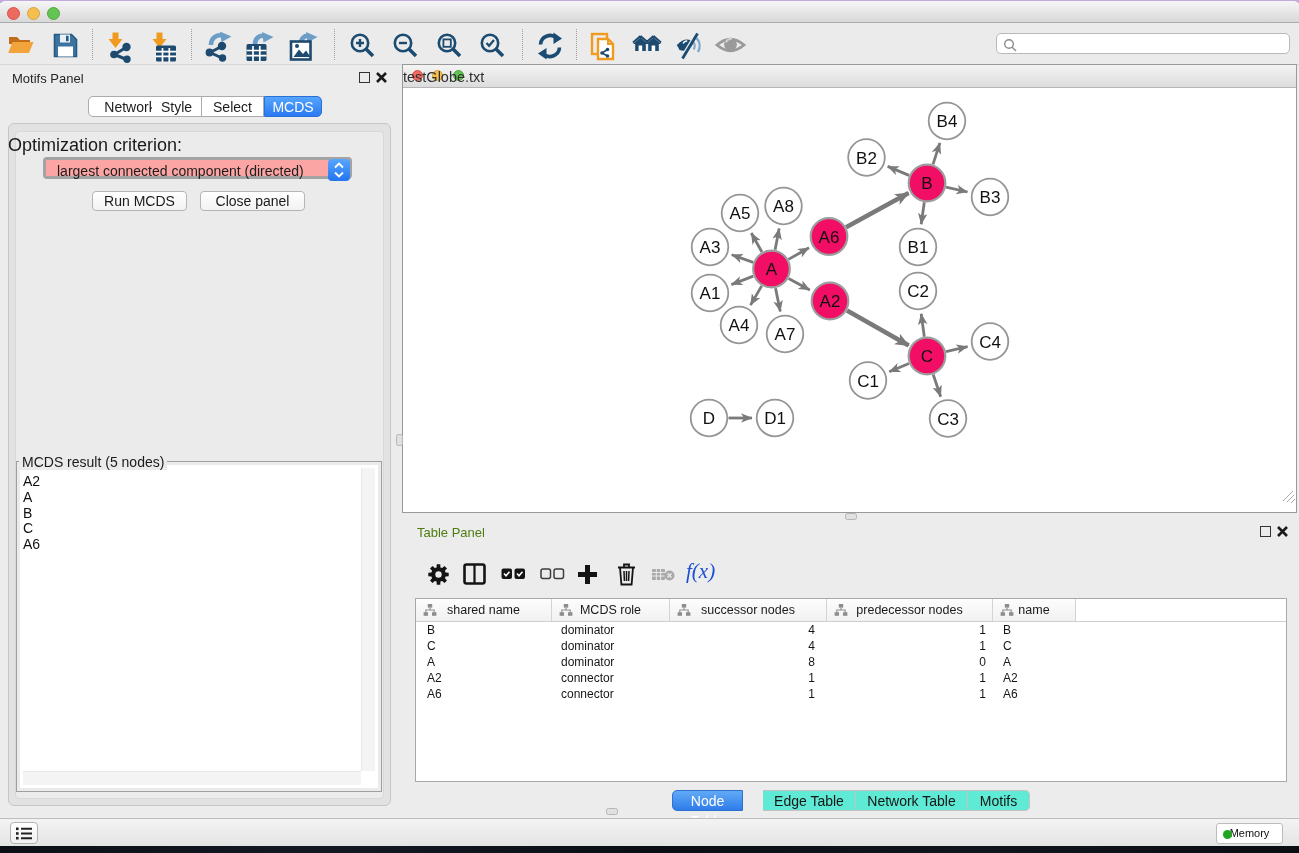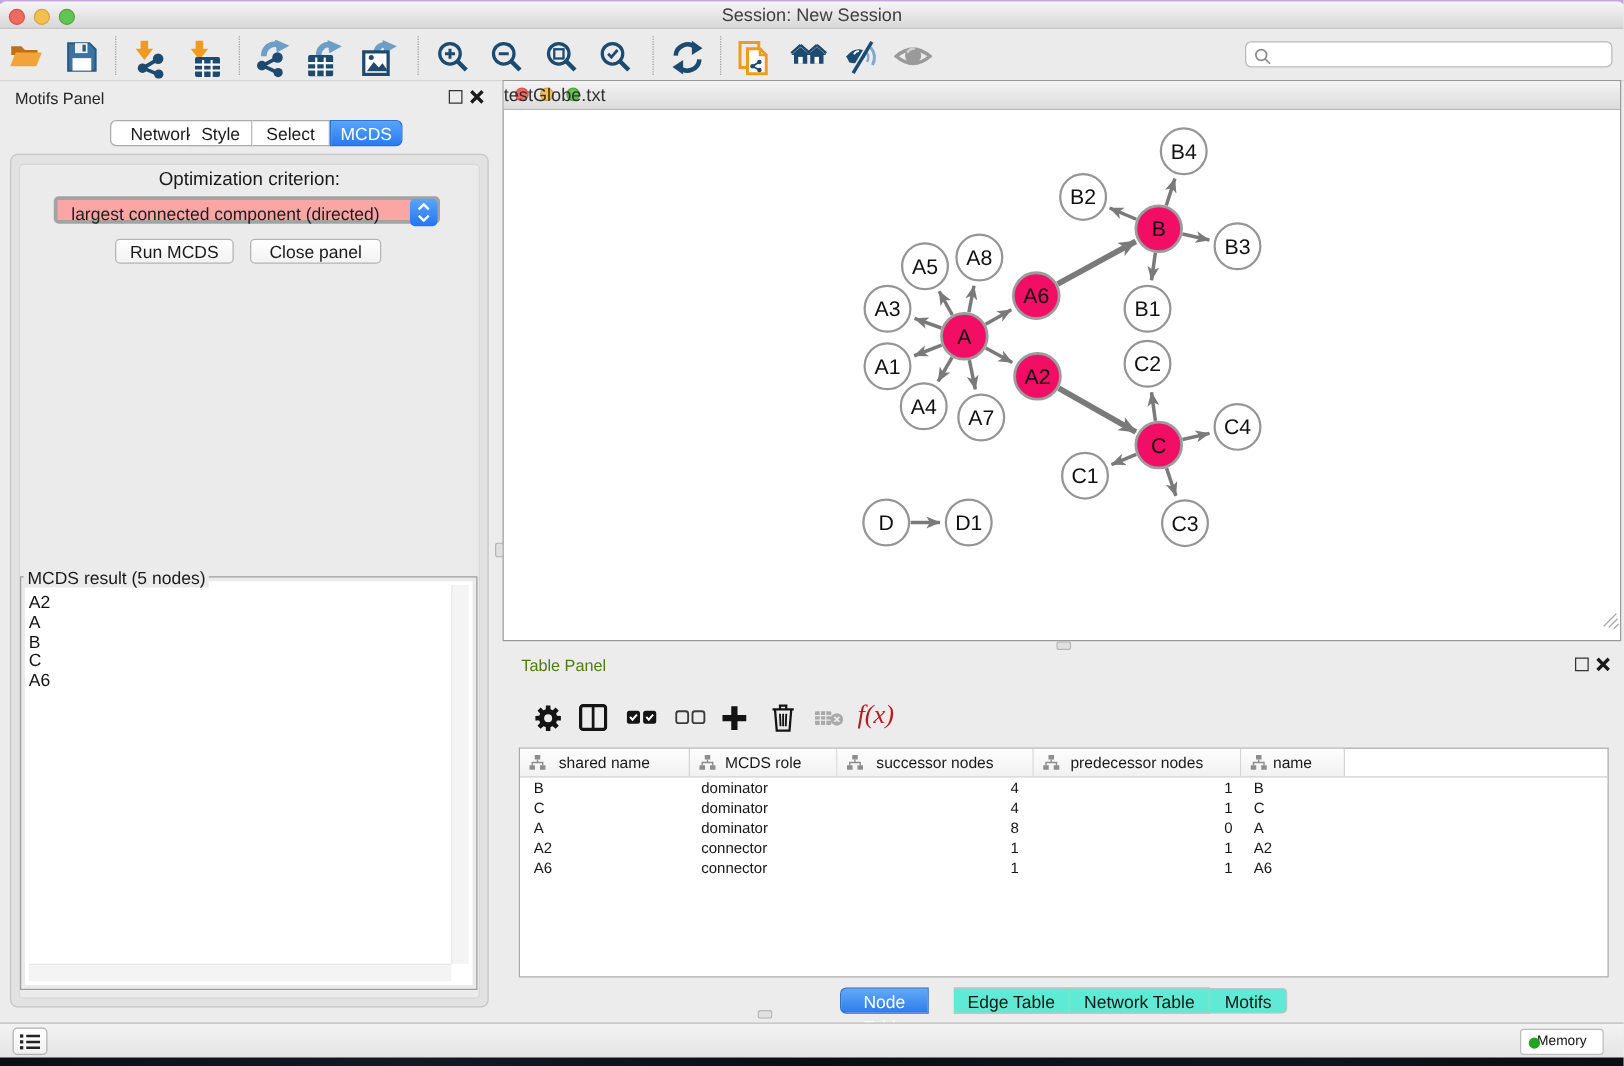--- a/index.html
+++ b/index.html
@@ -13,21 +13,21 @@
 #toolbar{position:absolute;left:0;top:24px;width:1299px;height:41px;background:#ebebeb;border-bottom:1px solid #d6d6d6}
 .sep{position:absolute;top:5px;height:31px;width:0;border-left:1px dotted #9f9f9f}
 #search{position:absolute;left:996px;top:9px;width:294px;height:21px;background:#fff;border:1px solid #b9b9b9;border-radius:5px}
 
 #cp-title{position:absolute;left:12px;top:71px;font-size:13px;color:#262626}
 .paneico{position:absolute;width:11px;height:11px;border:1.6px solid #333}
 .tab{position:absolute;top:96px;height:21px;border:1px solid #ababab;background:#fff;font-size:14px;color:#1c1c1c;text-align:center;line-height:20px}
 .tabsel{background:linear-gradient(#55a5fc,#2b7af2);color:#fff;border-color:#2b6fd8}
 #pane{position:absolute;left:8px;top:123px;width:383px;height:683px;background:#e2e2e2;border:1px solid #c6c6c6;border-radius:6px}
 #pane2{position:absolute;left:6px;top:7px;width:369px;height:668px;background:#ebebeb;border:1px solid #d8d8d8;border-radius:4px}
-#optlabel{position:absolute;left:8px;width:383px;top:135px;text-align:center;font-size:15px;color:#1a1a1a}
+#optlabel{position:absolute;left:8px;width:383px;top:135px;font-size:18px;color:#1a1a1a}
 #combo{position:absolute;left:43px;top:157px;width:309px;height:22px;background:#fca5a5;border:3px solid #a3a3a3;border-radius:4px}
 #combo .txt{position:absolute;left:11px;top:2.5px;font-size:14px;color:#1d1d1d}
 #combo .spin{position:absolute;right:-1px;top:-1px;width:22px;height:22px;border-radius:4px;background:linear-gradient(#58a6fd,#2374f1)}
 .btn{position:absolute;top:191px;height:20px;background:linear-gradient(#ffffff,#f2f2f2);border:1px solid #b5b5b5;border-radius:4px;font-size:14px;color:#1a1a1a;text-align:center;line-height:19px}
 #fieldset{position:absolute;left:16px;top:461px;width:366px;height:331px;border:1px solid #9f9f9f}
 #fieldset .legend{position:absolute;left:2px;top:-8px;background:#ebebeb;padding:0 3px;font-size:14px;color:#1a1a1a}
 #fieldset .list{position:absolute;left:3px;top:3px;right:3px;bottom:3px;background:#fff}
 #fieldset .vtrack{position:absolute;right:3px;top:3px;width:14px;bottom:17px;background:#f4f4f4;border-left:1px solid #e8e8e8}
 #fieldset .htrack{position:absolute;left:3px;right:17px;height:14px;bottom:3px;background:#f4f4f4;border-top:1px solid #e8e8e8}
 #fieldset .items{position:absolute;left:3px;top:9px;font-size:14px;color:#111;line-height:15.8px}
@@ -49,21 +49,20 @@
 #lstbtn{position:absolute;left:10px;top:3px;width:28px;height:22px;background:linear-gradient(#fff,#f0f0f0);border:1px solid #b3b3b3;border-radius:4px}
 #membtn{position:absolute;right:16px;top:4px;width:67px;height:21px;background:#fff;border:1px solid #bdbdbd;border-radius:3px;font-size:11px;color:#111;line-height:19px;text-align:center;padding-left:0}
 #memdot{position:absolute;left:6px;top:5.5px;width:9px;height:9px;border-radius:50%;background:#1fa51f}
 #darkstrip{position:absolute;left:0;top:846px;width:1299px;height:7px;background:linear-gradient(90deg,#0b0f15,#131824 25%,#0a0e14 50%,#10141d 75%,#0a0d12)}
 </style></head><body>
 <div id="topstrip"></div>
 <div id="titlebar">
  <div class="tl" style="left:6.5px;top:5.8px;width:13px;height:13px;background:#ee6a5f;border:1px solid #d5544a"></div>
  <div class="tl" style="left:26.5px;top:5.8px;width:13px;height:13px;background:#f5bf4f;border:1px solid #d8a240"></div>
  <div class="tl" style="left:46.5px;top:5.8px;width:13px;height:13px;background:#61c454;border:1px solid #55a33c"></div>
- <div class="t">Session: New Session</div>
 </div>
 <div id="toolbar">
  <svg class="icon" style="left:6px" width="30" height="27" viewBox="0 0 30 27">
   <path d="M3 5 h8 l3 3 h10 v4 H3 z" fill="#bf6f1b"></path>
   <path d="M6.5 10 h21 l-4.5 11 H2.2 z" fill="#f2a43b"></path>
  </svg>
  <svg class="icon" style="left:52px" width="27" height="27" viewBox="0 0 27 27">
   <path d="M2.5 2.5 h17 l5 5 v17 h-22 z" fill="#3c739f" stroke="#255a84" stroke-width="1.6"></path>
   <rect x="8" y="2.5" width="10" height="8" fill="#e9f0f5"></rect>
   <rect x="14" y="3.8" width="2.6" height="5.4" fill="#255a84"></rect>
@@ -338,21 +337,21 @@
  <svg style="position:absolute;left:249px;top:12px" width="23" height="13" viewBox="0 0 23 13">
   <g fill="#a9a9a9">
         <rect x="0" y="1" width="13" height="11" rx="1"></rect>
       </g>
   <g stroke="#ececec" stroke-width="1">
         <path d="M0 4.5 h13 M0 8 h13 M4.3 1 v11 M8.6 1 v11"></path>
       </g>
   <circle cx="17.5" cy="7.5" r="5" fill="#a9a9a9"></circle>
   <path d="M15.5 5.5 l4 4 M19.5 5.5 l-4 4" stroke="#ececec" stroke-width="1.4"></path>
  </svg>
- <div style="position:absolute;left:283px;top:3px;font-family:'Liberation Serif',serif;font-style:italic;font-size:21px;color:#b91c1c">f(x)</div>
+ <div style="position:absolute;left:283px;top:3px;font-family:'Liberation Serif',serif;font-style:italic;font-size:21px;color:#1d4ed8">f(x)</div>
 </div>
 <div id="table">
  <div class="th" style="left:0;width:136px">shared name</div>
  <div class="th" style="left:136px;width:118px">MCDS role</div>
  <div class="th" style="left:254px;width:157px">successor nodes</div>
  <div class="th" style="left:411px;width:166px">predecessor nodes</div>
  <div class="th" style="left:577px;width:83px">name</div>
  <div id="thead-line"></div>
 <svg style="position:absolute;top:5px;left:7px" width="14" height="12" viewBox="0 0 14 12">
       <g fill="#8d8d8d">

